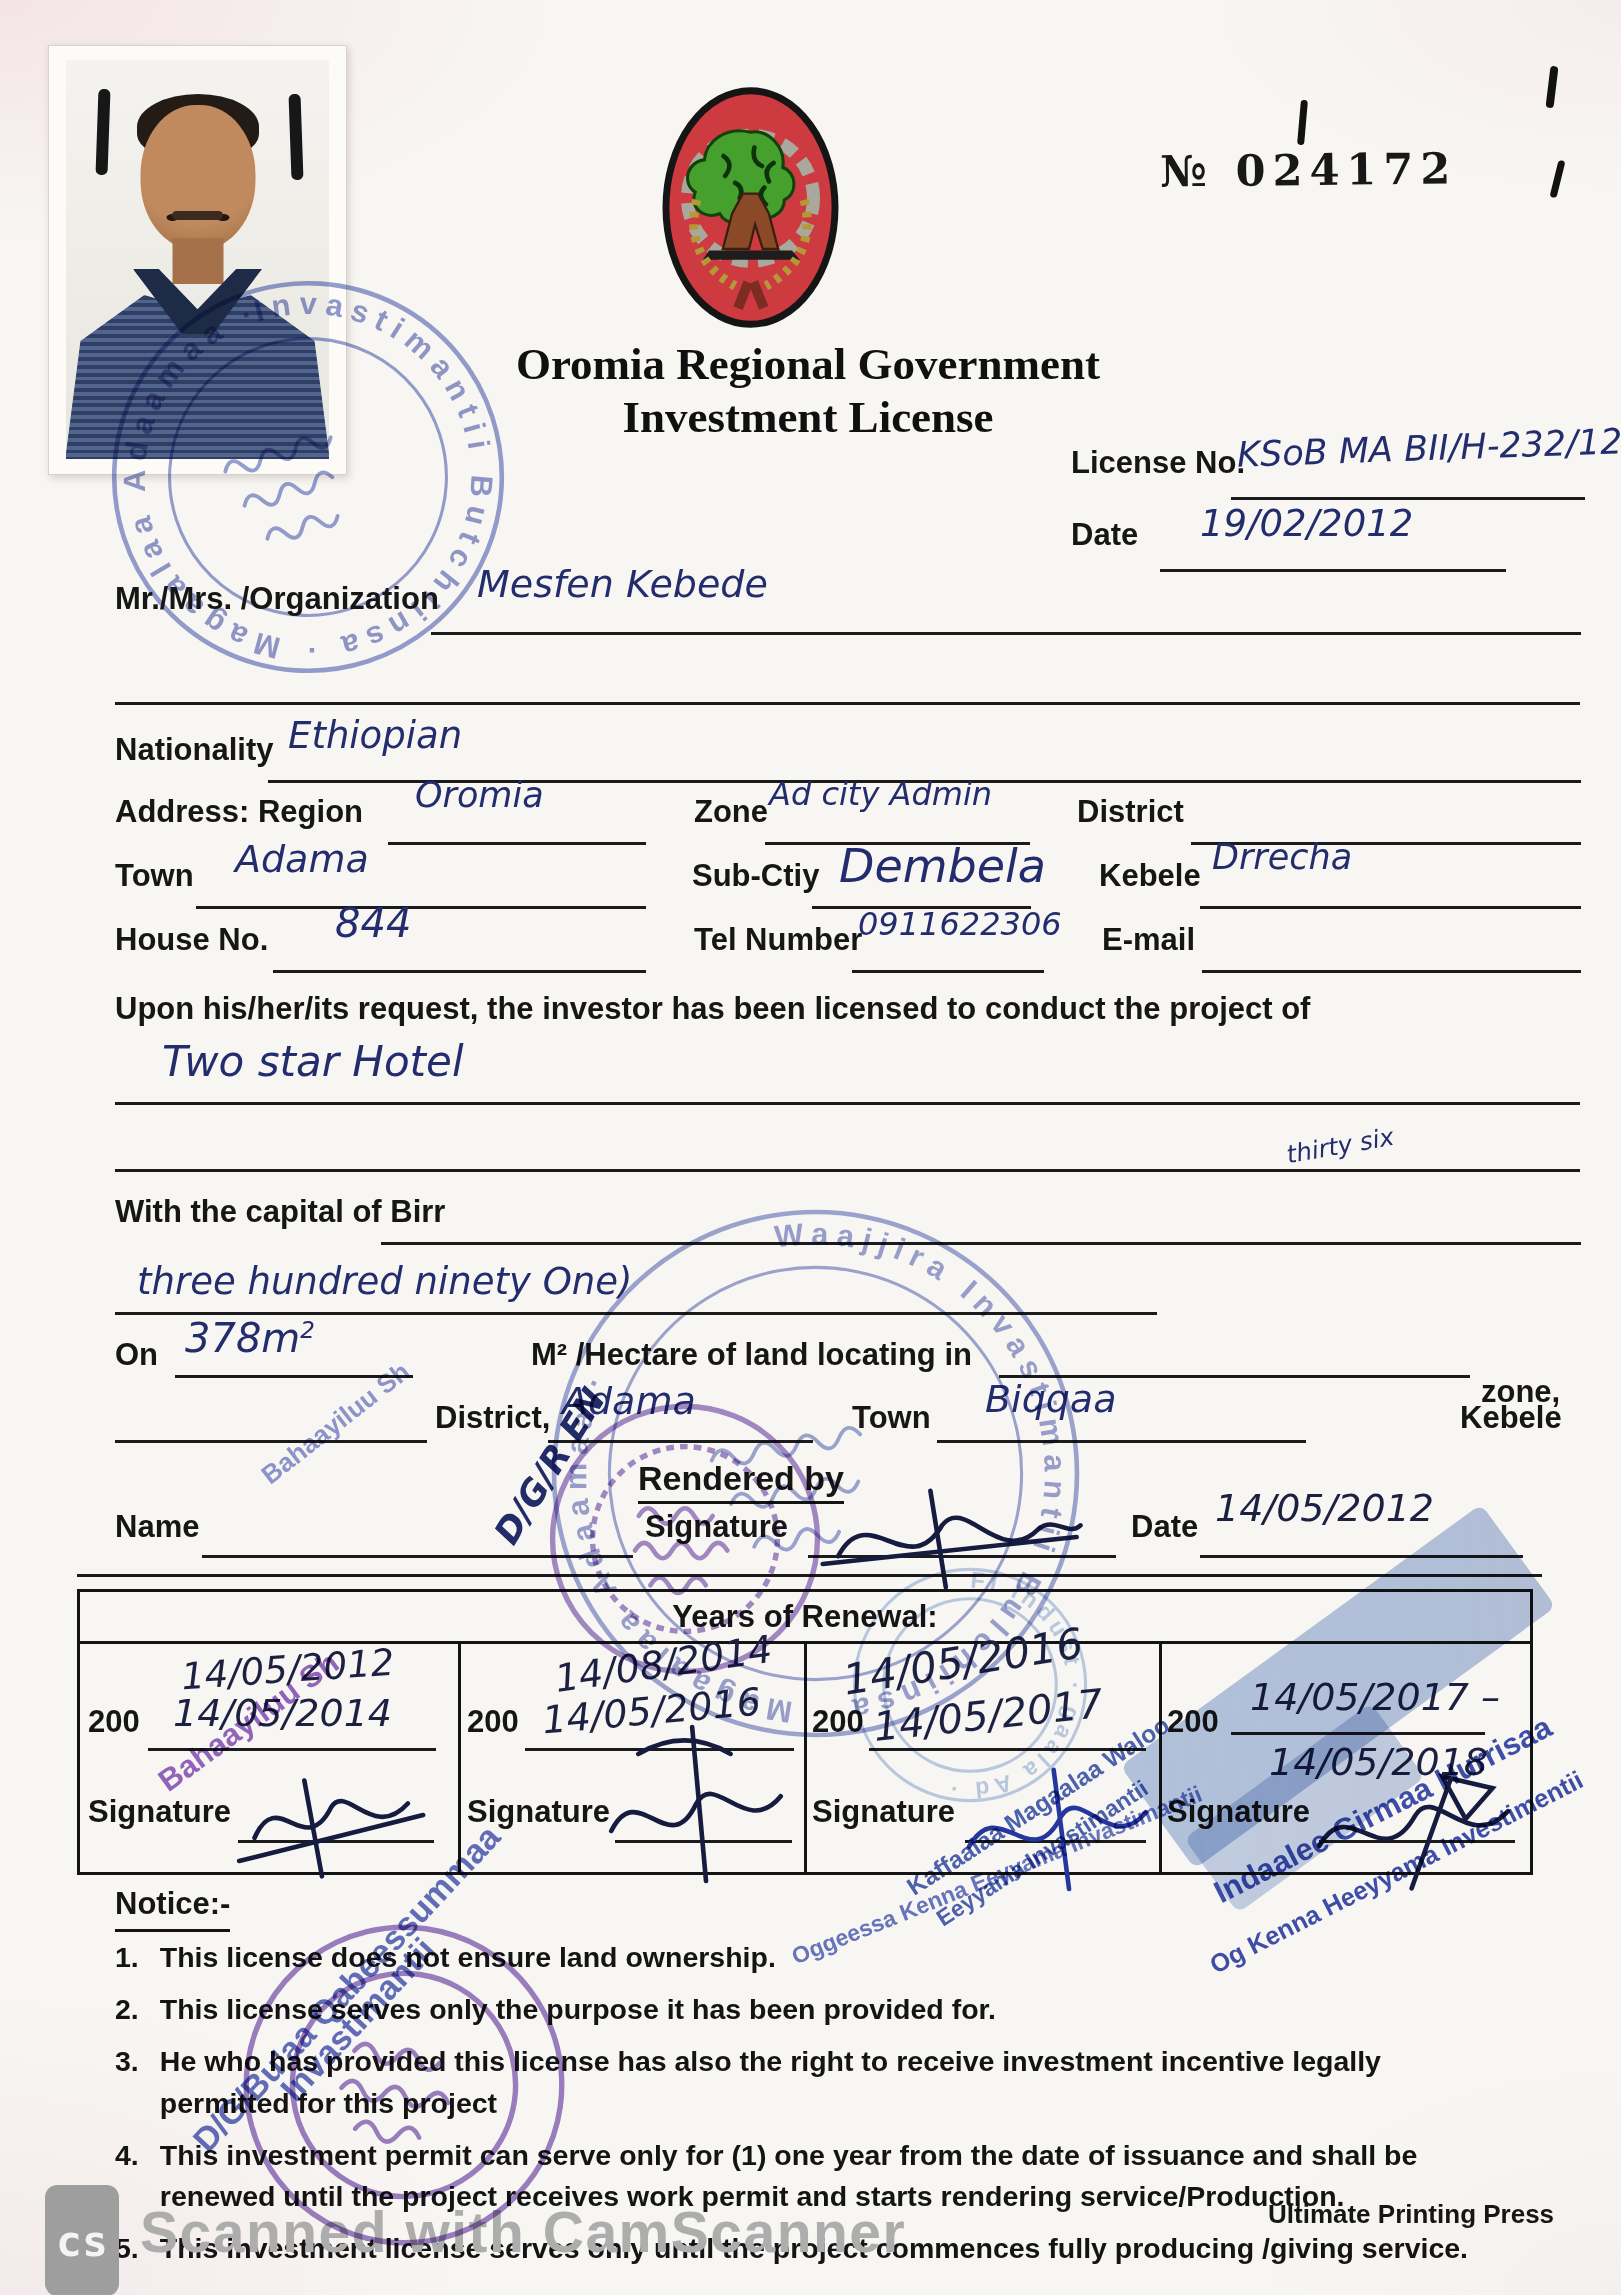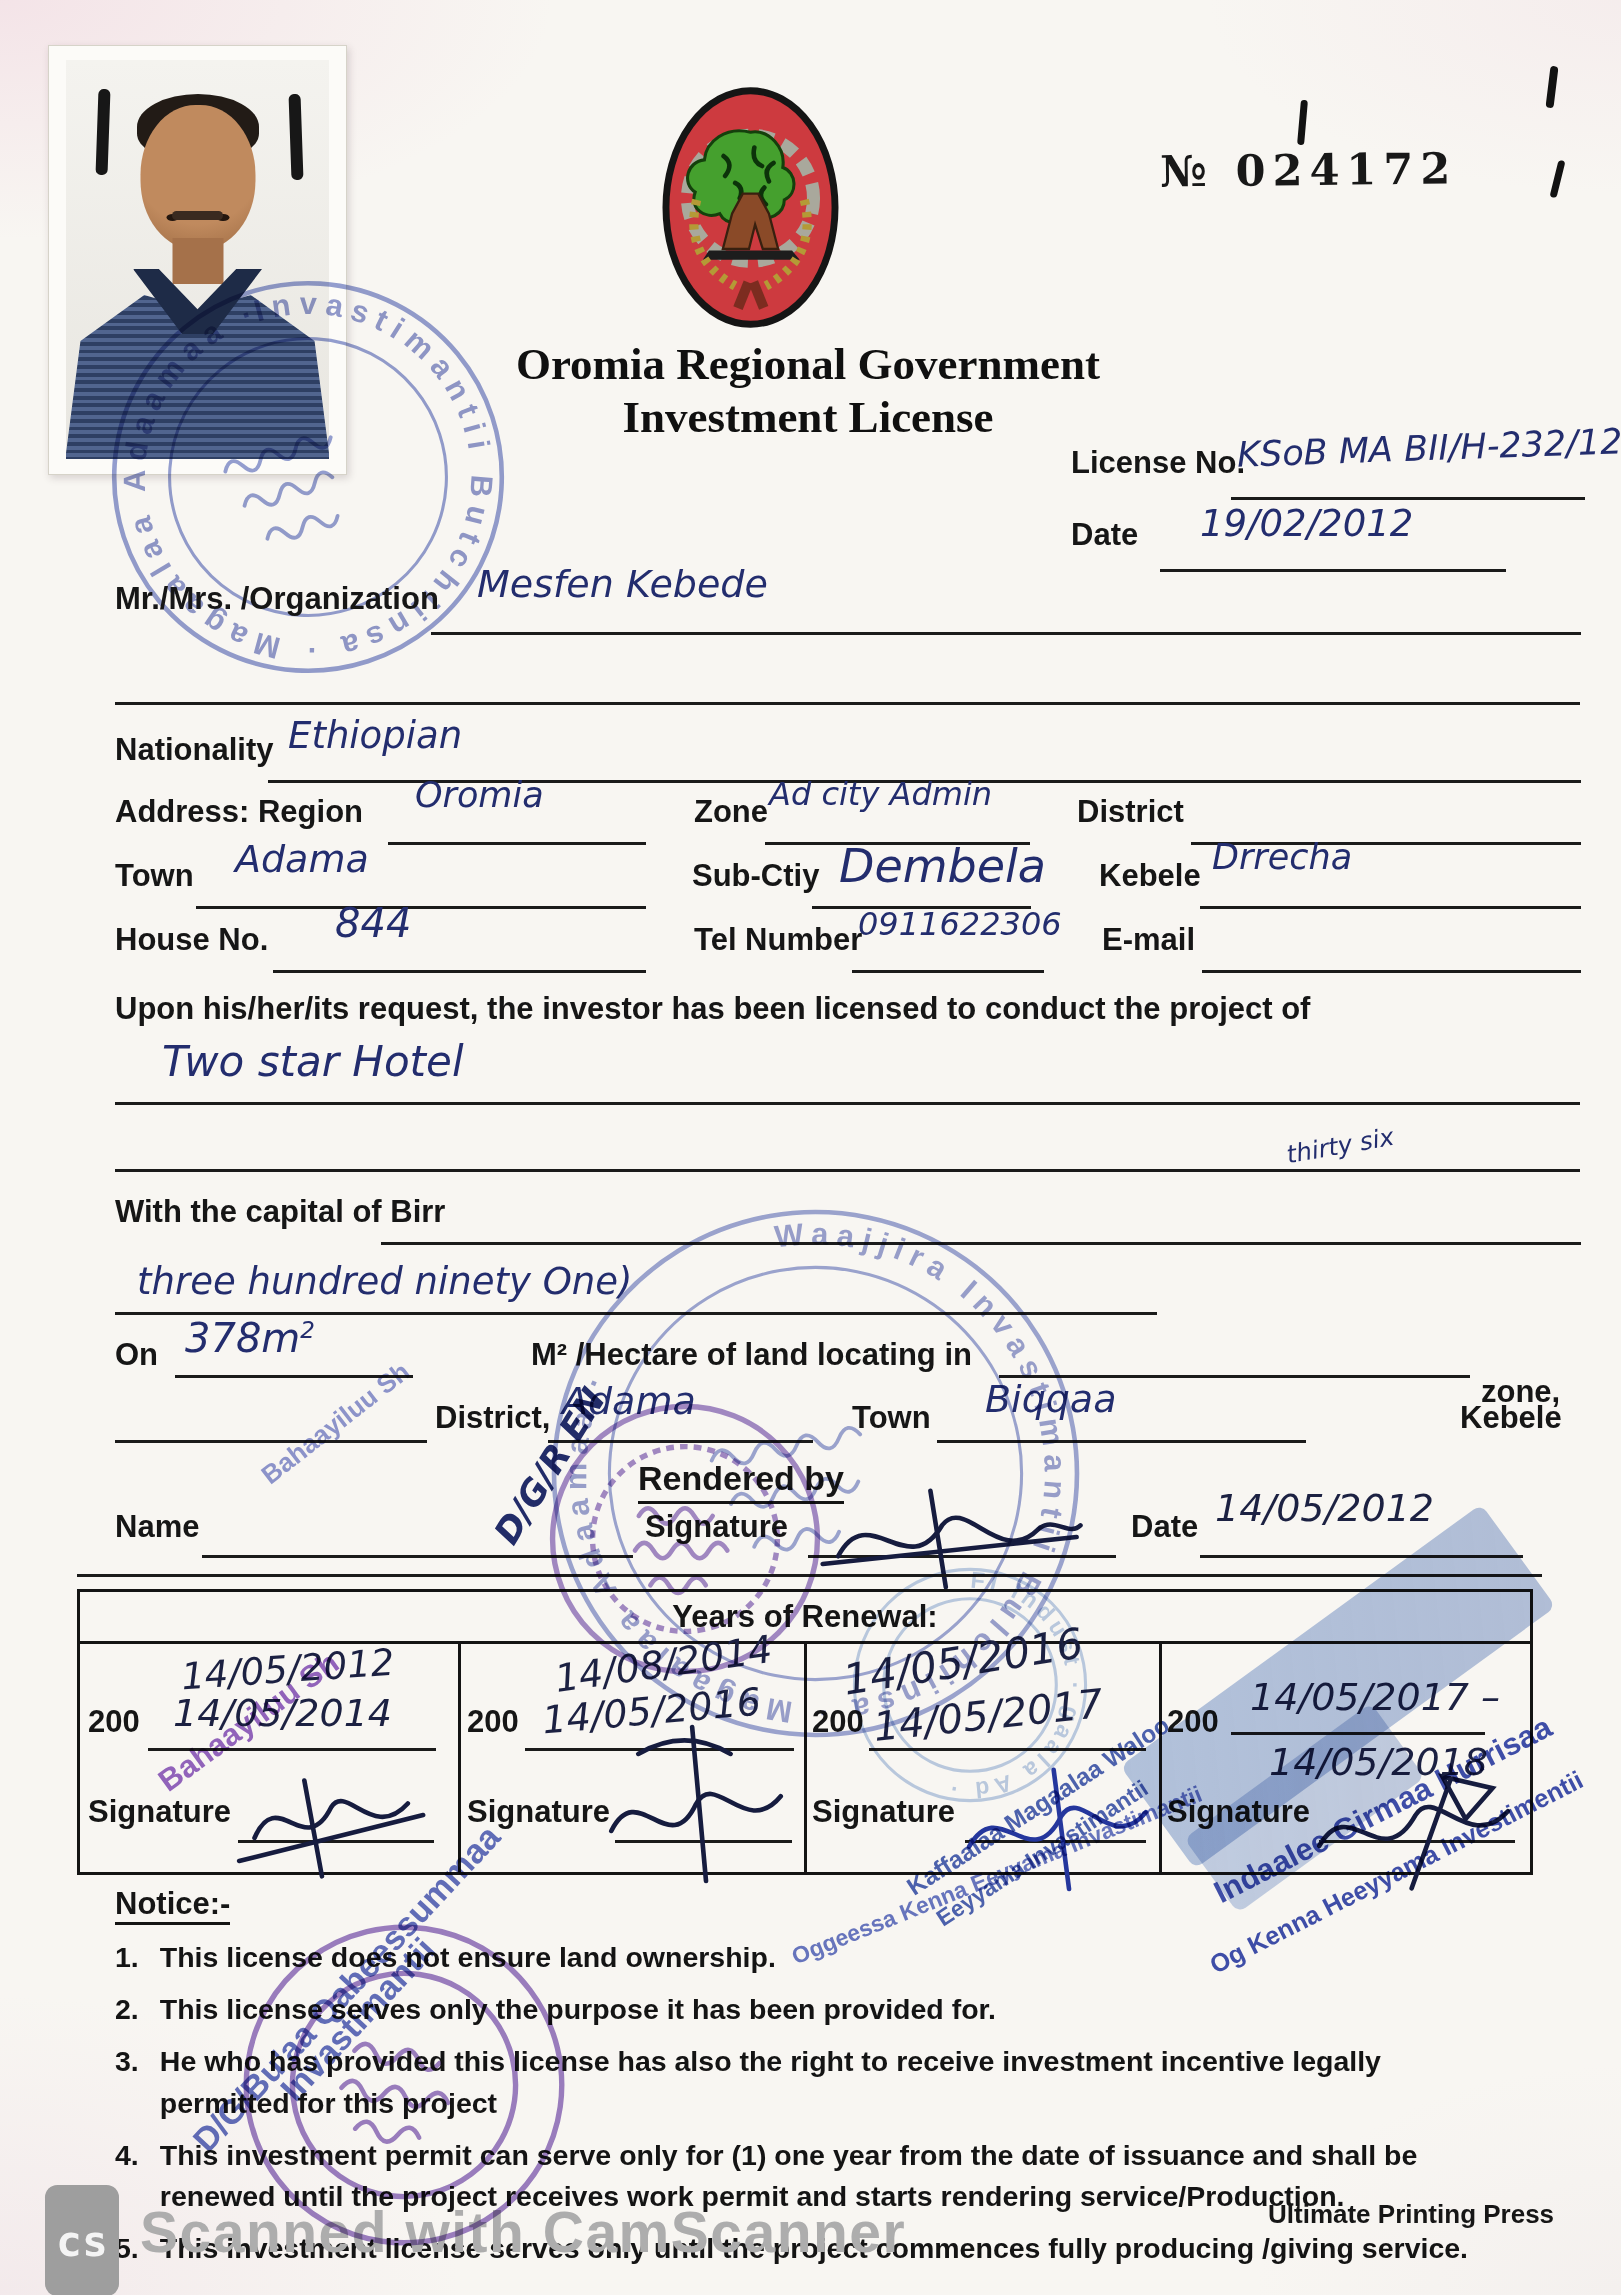--- a/index.html
+++ b/index.html
@@ -242,21 +242,21 @@
   <div class="rule" style="left:1231px;top:1732px;width:254px;"></div>
   <span class="hw" style="left:1269px;top:1740px;font-size:38px;color:#1c2142;">14/05/2018</span>
   <span class="lbl" style="left:1167px;top:1794px;">Signature</span>
   <div class="rule" style="left:1319px;top:1840px;width:196px;"></div>
   <svg class="abs" style="left:1300px;top:1765px;width:231px;height:131px;" viewBox="0 0 300 170">
     <path class="sig" d="M25,105 C65,35 105,145 150,65 C175,25 220,115 270,60"></path>
     <path class="sig" d="M195,20 L145,160"></path>
       <path class="sig" d="M185,15 L250,30 L215,70 Z"></path>
   </svg>
 
-  <span class="lbl" style="left:115px;top:1886px;font-size:31px;border-bottom:3.8px solid #141414;padding-bottom:0;">Notice:-</span>
+  <span class="lbl" style="left:115px;top:1886px;font-size:31px;border-bottom:3.8px solid #141414;padding-bottom:7px;">Notice:-</span>
   <div class="abs" style="left:115px;top:1937px;width:1408px;">
     <div class="notice-item">
         <span class="n">1.</span>
         <span>This license does not ensure land ownership.</span>
       </div>
     <div class="notice-item">
         <span class="n">2.</span>
         <span>This license serves only the purpose it has been provided for.</span>
       </div>
     <div class="notice-item" style="max-width:1369px;">

